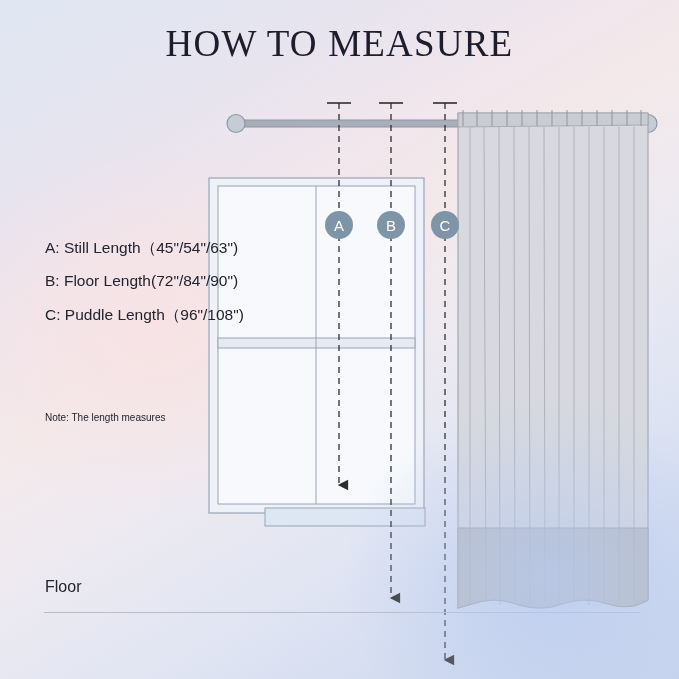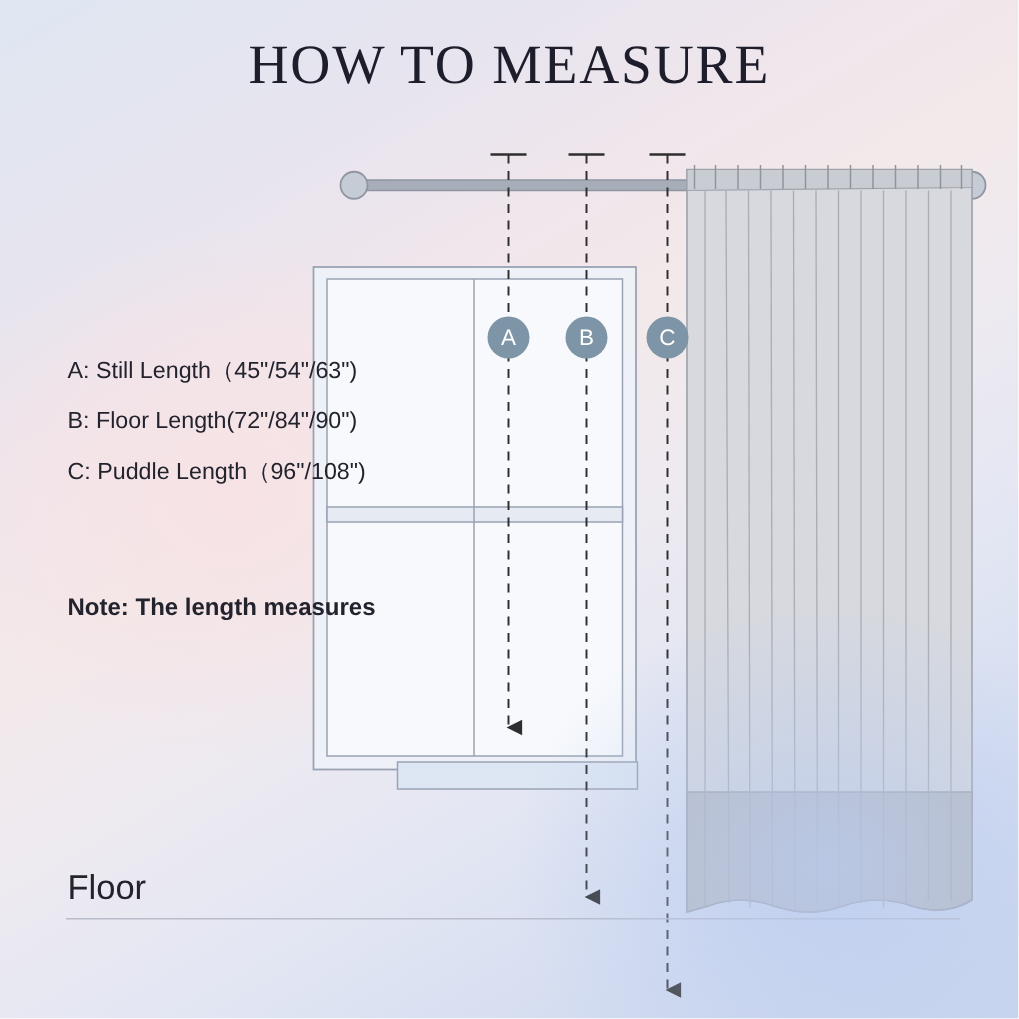--- a/index.html
+++ b/index.html
@@ -64,33 +64,32 @@
     font-size: 15.5px;
     line-height: 1.05;
     margin-bottom: 17px;
     white-space: nowrap;
   }
   .legend-line .key { font-weight: 400; }
 
   .note {
     position: absolute;
     left: 45px;
-    top: 392px;
+    top: 404px;
     width: 280px;
-    font-size: 16px;
+    font-size: 10px;
     line-height: 27px;
     color: #23232e;
-    font-weight: bold;
   }
 
   .floor-label {
     position: absolute;
     left: 45px;
     top: 578px;
-    font-size: 23px;
+    font-size: 16px;
     color: #23232e;
   }
   .floor-line {
     position: absolute;
     left: 44px;
     top: 612px;
     width: 596px;
     height: 1px;
     background: #b9bcc9;
   }

